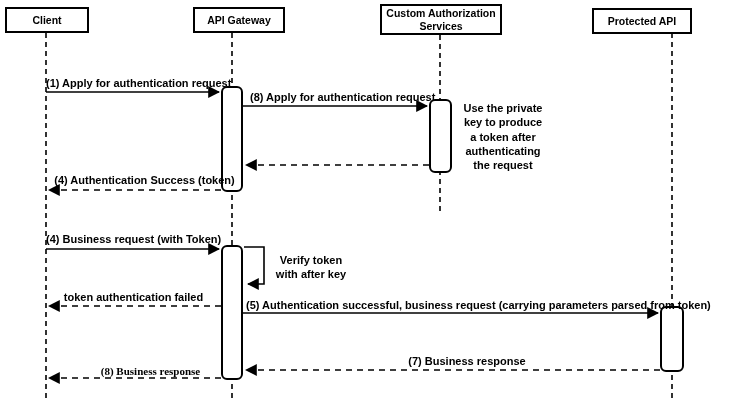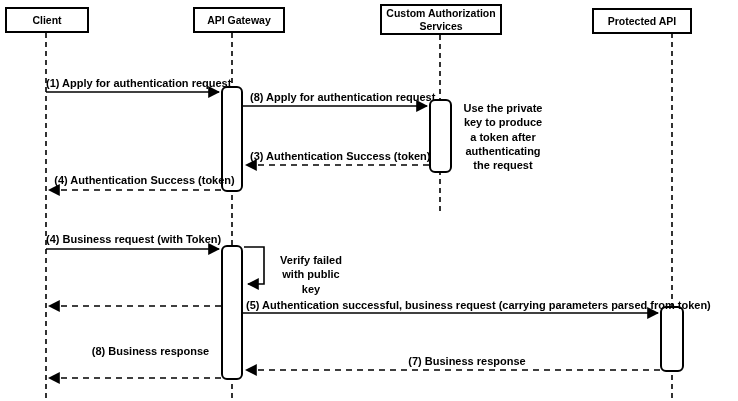--- a/index.html
+++ b/index.html
@@ -88,23 +88,23 @@
   </div>
   <div class="actor" style="left:380px; top:4px; width:122px; height:31px;">
     <span>Custom Authorization Services</span>
   </div>
   <div class="actor" style="left:592px; top:8px; width:100px; height:26px;">
     <span>Protected API</span>
   </div>
 
   <div class="msg-label" style="left:46px;  top:76px;  width:175px;">(1) Apply for authentication request</div>
   <div class="msg-label" style="left:250px; top:90px;  width:172px;">(8) Apply for authentication request</div>
-  <div class="msg-label" style="left:250px; top:149px; width:172px;">(3) Authentication Success (token)</div>
   <div class="msg-label" style="left:46px;  top:173px; width:197px;">(4) Authentication Success (token)</div>
   <div class="msg-label" style="left:46px;  top:232px; width:175px;">(4) Business request (with Token)</div>
-  <div class="msg-label wrap left" style="left:272px; top:253px; width:78px;">Verify failed with public key</div>
+  <div class="msg-label wrap left" style="left:272px; top:253px; width:78px;">Verify token with after key</div>
+  <div class="msg-label" style="left:46px;  top:290px; width:175px;">token authentication failed</div>
   <div class="msg-label" style="left:246px; top:298px; width:410px;">(5) Authentication successful, business request (carrying parameters parsed from token)</div>
   <div class="msg-label" style="left:357px; top:354px; width:220px;">(7) Business response</div>
-  <div class="msg-label" style="left:46px;  top:344px; width:209px;">(8) Business response</div>
+  <div class="msg-label" style="left:46px;  top:364px; width:209px;font-family:Liberation Serif, serif;">(8) Business response</div>
 
   <div class="msg-label wrap left" style="left:461px; top:101px; width:84px;">Use the private key to produce a token after authenticating the request</div>
 
 </div>
 
 </body></html>

